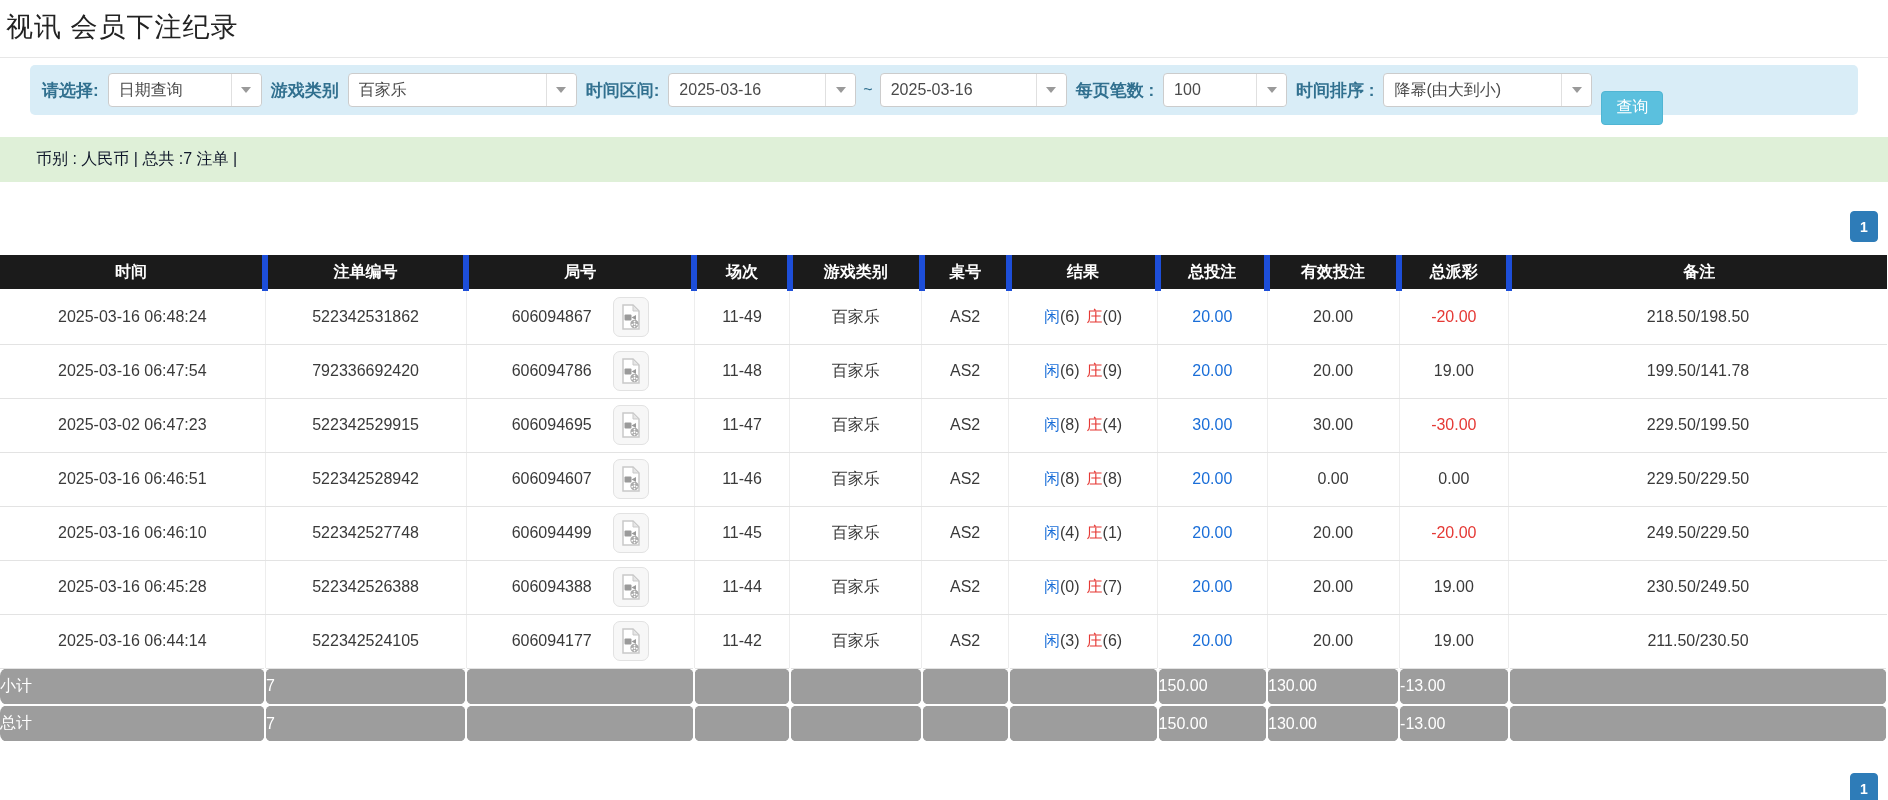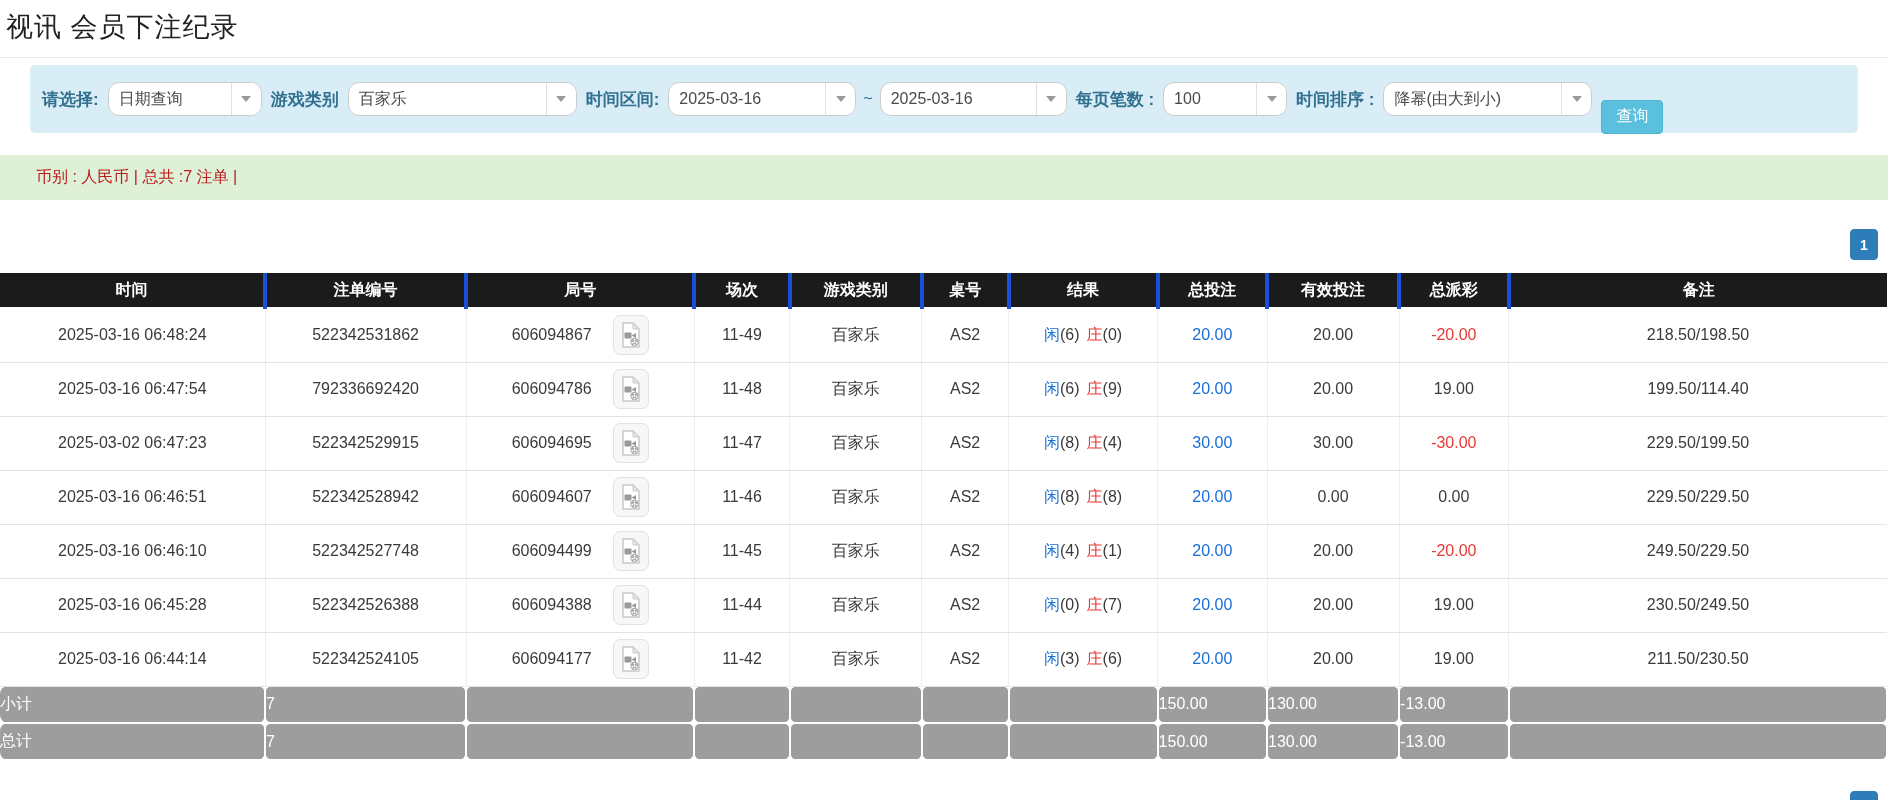--- a/index.html
+++ b/index.html
@@ -7,63 +7,63 @@
   body {
     font-family: "Liberation Sans", "DejaVu Sans", sans-serif;
     background: #fff; color: #333;
   }
   
   .page-title { font-size: 27px; font-weight: 400; color: #222; padding: 9px 0 0 6px; letter-spacing: 1px; }
   .title-rule { border: none; border-top: 1px solid #e7e7e7; margin-top: 12px; }
 
   
   .filter-bar {
-    margin: 7px 30px 0 30px; height: 68px; background: #d9edf7;
+    margin: 7px 30px 0 30px; height: 50px; background: #d9edf7;
     border-radius: 5px; display: flex; align-items: center; padding: 0 12px; gap: 9px;
   }
   .f-label { color: #31708f; font-weight: bold; font-size: 17px; white-space: nowrap; }
   .combo {
-    height: 34px; background: #fff; border: 1px solid #ccc; border-radius: 11px;
+    height: 34px; background: #fff; border: 1px solid #ccc; border-radius: 4px;
     display: flex; align-items: stretch; overflow: hidden; cursor: pointer;
   }
   .combo .val { flex: 1; display: flex; align-items: center; padding: 0 10px; font-size: 16px; color: #4a4a4a; white-space: nowrap; overflow: hidden; }
   .combo .arrow-box { width: 30px; border-left: 1px solid #e0e0e0; display: flex; align-items: center; justify-content: center; background: #fff; border-radius: 0 4px 4px 0; }
   .caret { width: 0; height: 0; border-left: 5px solid transparent; border-right: 5px solid transparent; border-top: 6px solid #9a9a9a; }
   .tilde { color: #31708f; font-size: 16px; margin: 0 -2px; }
   .btn-search {
     height: 34px; padding: 0 14px; background: #5bc0de; border: 1px solid #50b5d3;
     color: #fff; border-radius: 4px; font-size: 16px; cursor: pointer;
     font-family: inherit;
     margin-top: 35px;
   }
 
   
   .summary-bar {
     margin-top: 22px; height: 45px; background: #dff0d8;
     display: flex; align-items: center; justify-content: space-between;
     padding: 0 18px 0 36px; font-size: 16px;
   }
-  .summary-left { color: #b91c1c; }
+  .summary-left { color: #0f172a; }
   .summary-right { color: #e53333; }
 
   
   .pager { display: flex; justify-content: flex-end; padding-right: 10px; }
   .pager-top { margin: 29px 0 13px 0; }
   .pager-bottom { margin-top: 30px; }
   .page-btn {
     min-width: 28px; height: 31px; padding: 0 8px; background: #2e7cb8; border: 1px solid #2e7cb8;
     color: #fff; font-size: 14px; font-weight: bold; border-radius: 4px;
     display: flex; align-items: center; justify-content: center; cursor: pointer;
   }
 
   
   table { width: 100%; border-collapse: collapse; table-layout: fixed; }
   thead th {
     background: #1b1b1b; color: #fff; font-size: 16px; font-weight: bold;
-    height: 35px; border-right: 4px solid #1d4ed8; border-bottom: 2px solid #fff;
+    height: 35px; border-right: 6px solid #1d4ed8; border-bottom: 2px solid #fff;
   }
   thead th:last-child { border-right: none; }
   tbody td {
     height: 54px; text-align: center; font-size: 16px; color: #3a3a3a;
     border-bottom: 1px solid #e3e3e3; border-right: 1px solid #ededed;
     overflow: hidden; white-space: nowrap;
   }
   tbody td:last-child { border-right: none; }
   tr.row-gray td {
     background: #9d9d9d; color: #fff; height: 37px;
@@ -237,21 +237,21 @@
     <td>百家乐</td>
     <td>AS2</td>
     <td>
       <span class="blue">闲</span><span class="result-gap">(6)</span><span class="red">庄</span><span>(9)</span>
     </td>
     <td>
       <span class="blue link">20.00</span>
     </td>
     <td>20.00</td>
     <td>19.00</td>
-    <td>199.50/114.40</td>
+    <td>199.50/141.78</td>
   </tr>
 
   <tr>
     <td>2025-03-02 06:47:23</td>
     <td>522342529915</td>
     <td>
       <span class="round-wrap">
         <span>606094695</span>
         <button class="video-btn">
           <svg width="22" height="26" viewBox="0 0 22 26">

